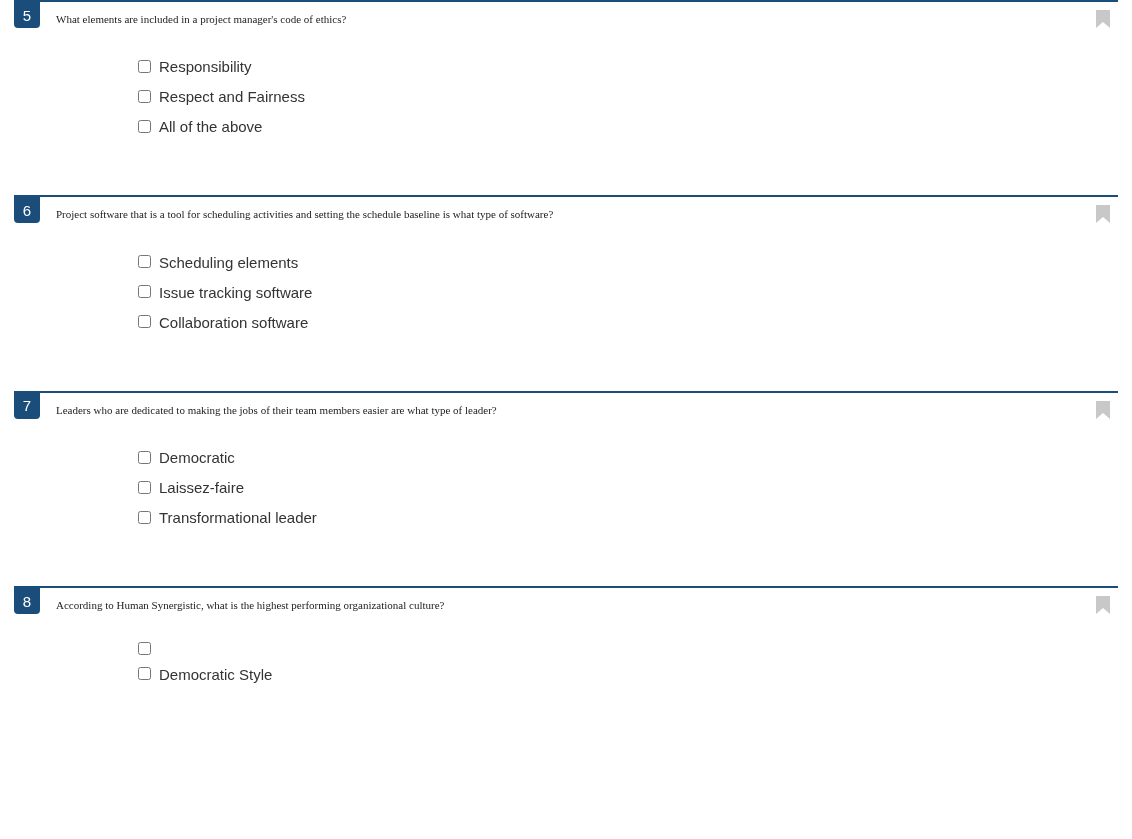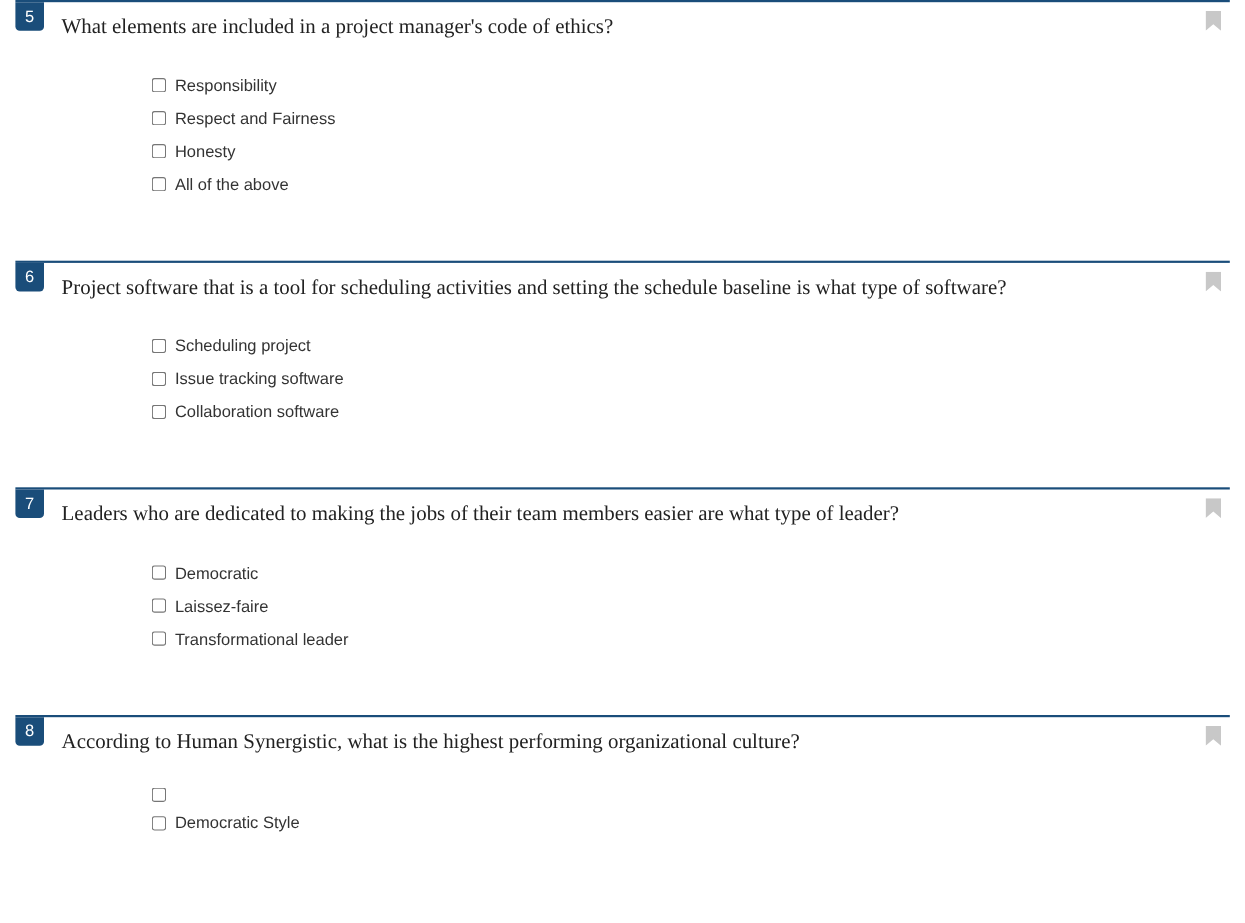--- a/index.html
+++ b/index.html
@@ -31,21 +31,21 @@
     display: flex;
     align-items: center;
     justify-content: center;
     font-size: 15px;
     font-family: Arial, sans-serif;
     border-radius: 0 0 4px 4px;
     flex-shrink: 0;
   }
   .question-text {
     padding: 10px 40px 10px 16px;
-    font-size: 19px;
+    font-size: 11px;
     color: #222;
     flex: 1;
     line-height: 1.4;
   }
   .bookmark {
     position: absolute;
     right: 8px;
     top: 8px;
     width: 14px;
     height: 18px;
@@ -91,43 +91,39 @@
       <label class="option">
           <input type="checkbox" style="">
           <span>Responsibility</span>
         </label>
       <label class="option">
           <input type="checkbox" style="">
           <span>Respect and Fairness</span>
         </label>
       <label class="option">
           <input type="checkbox" style="">
-          <span>Honesty</span>
-        </label>
-      <label class="option">
-          <input type="checkbox" style="">
           <span>All of the above</span>
         </label>
     </div>
   </div>
 
   <div class="question-block">
     <div class="question-header">
       <div class="question-number">6</div>
       <div class="question-text">Project software that is a tool for scheduling activities and setting the schedule baseline is what type of software?</div>
       <div class="bookmark">
         <svg viewBox="0 0 14 18" width="14" height="18">
             <path d="M0 0 H14 V18 L7 12 L0 18 Z" fill="#c8c8c8"></path>
           </svg>
       </div>
     </div>
     <div class="options">
       <label class="option">
           <input type="checkbox" style="">
-          <span>Scheduling project</span>
+          <span>Scheduling elements</span>
         </label>
       <label class="option">
           <input type="checkbox" style="">
           <span>Issue tracking software</span>
         </label>
       <label class="option">
           <input type="checkbox" style="">
           <span>Collaboration software</span>
         </label>
     </div>

